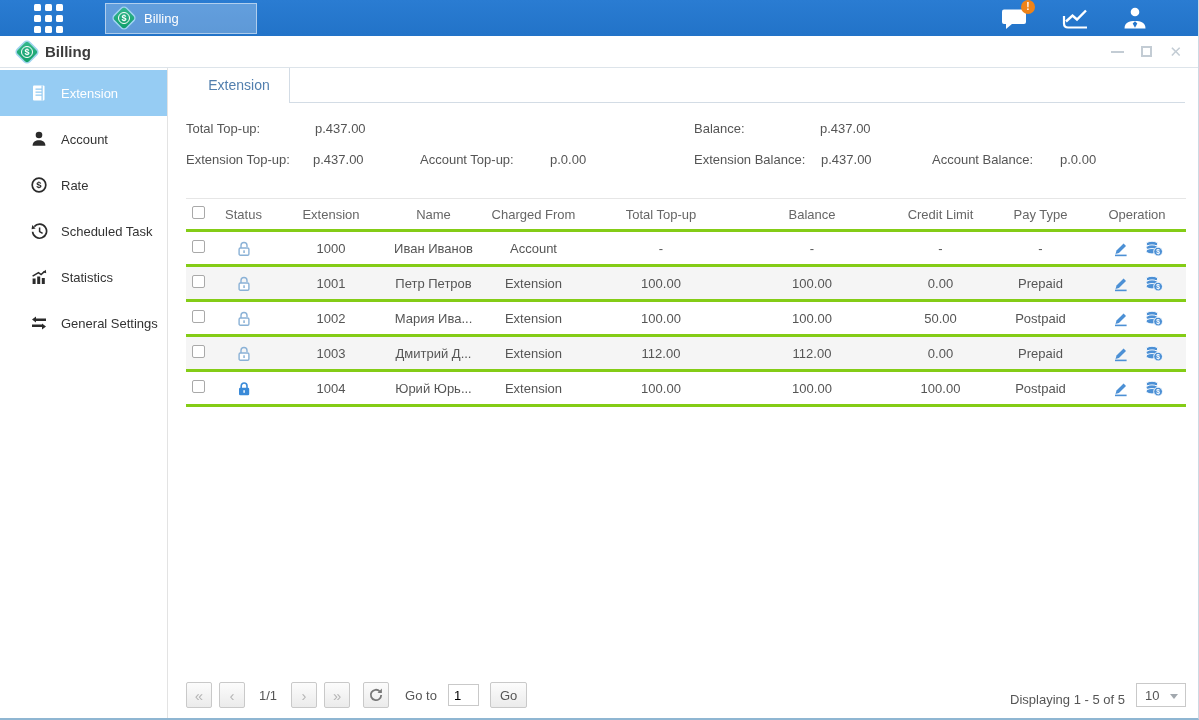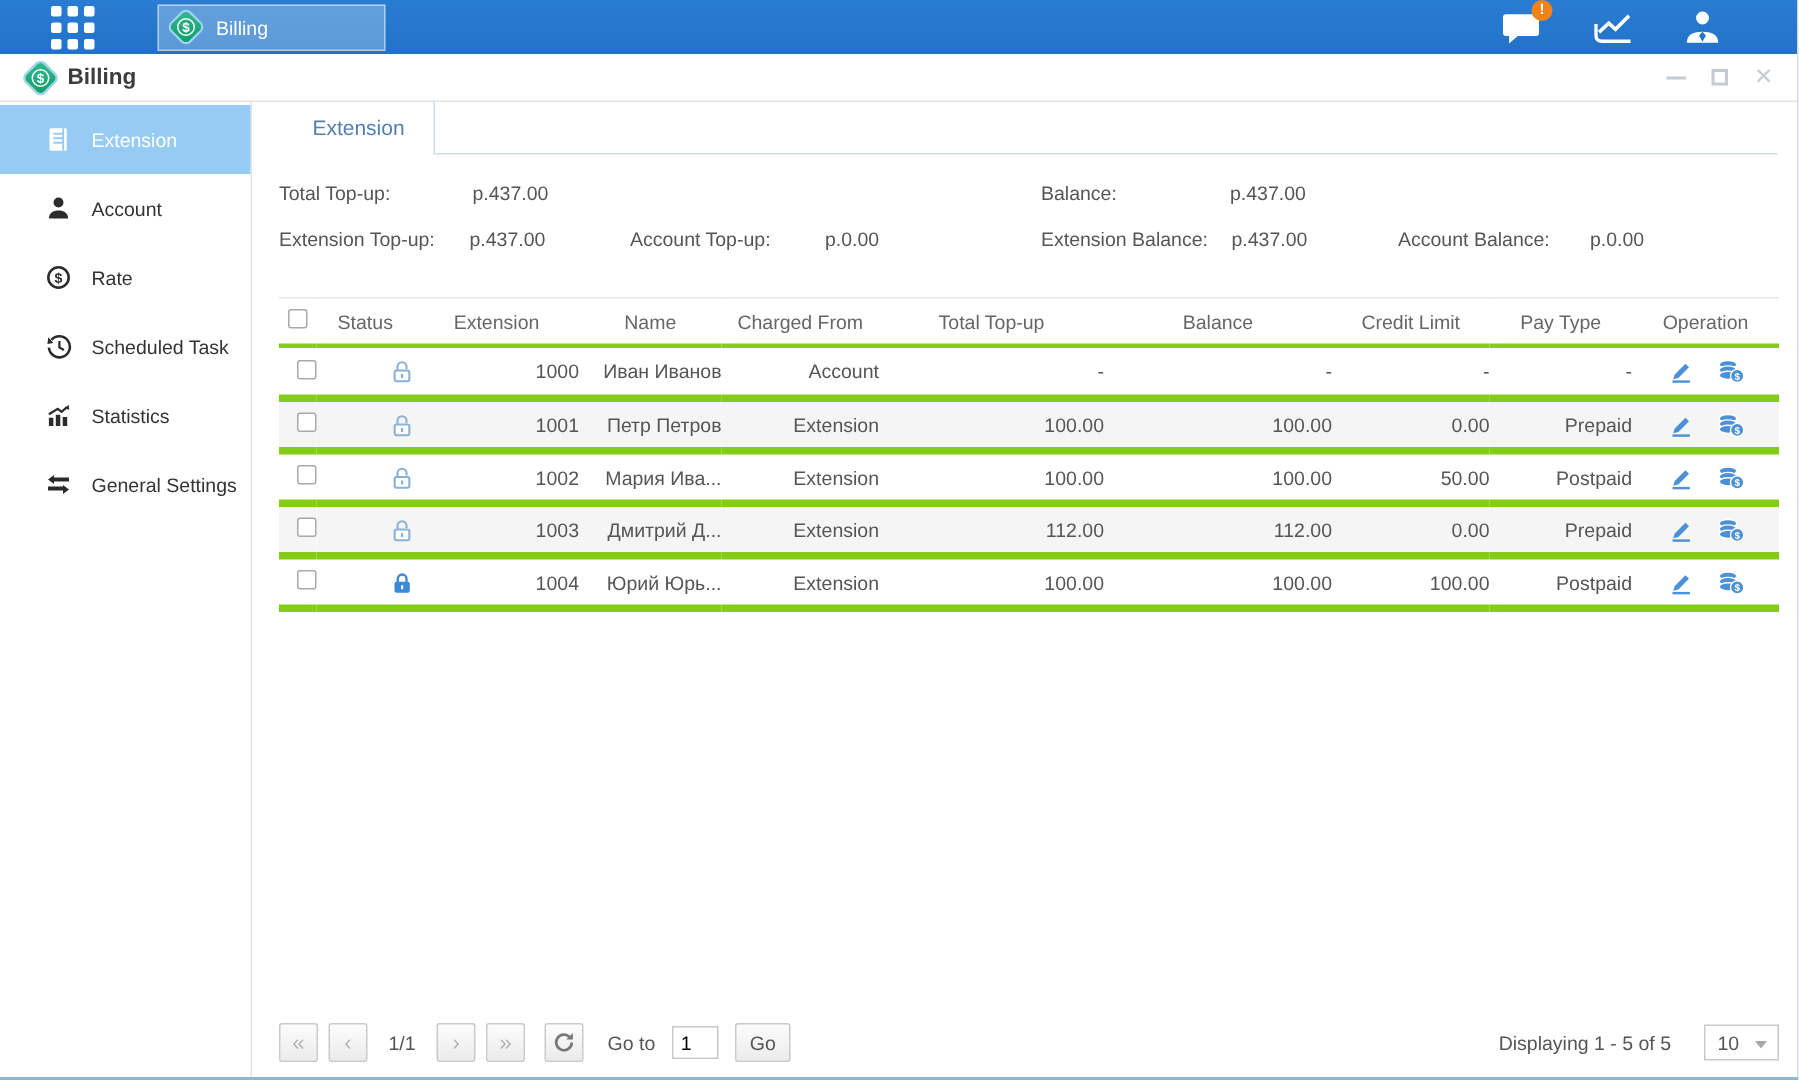--- a/index.html
+++ b/index.html
@@ -60,37 +60,37 @@
 
   
   .actions { margin-top:9px; display:flex; gap:10px; }
   .btn { background:#3c87c7; color:#fff; font-size:13px; border:0; border-radius:3px; height:28px; padding:0 13px; cursor:pointer; }
 
   
   .tablewrap { margin-top:21px; }
   table { border-collapse:collapse; table-layout:fixed; width:1000px; font-size:13px; color:#555; }
   thead th { height:32px; font-weight:normal; color:#666; text-align:center;
              border-top:1px solid #e6e6e6; border-bottom:3px solid #84cc16; }
-  tbody td { height:35px; text-align:right; border-bottom:5px solid #84cc16; }
+  tbody td { height:35px; text-align:center; border-bottom:3px solid #84cc16; }
   tbody tr:nth-child(even) { background:#f5f5f5; }
   .checkbox { width:13px; height:13px; border:1px solid #a9a9a9; border-radius:2px; background:#fff; display:inline-block; cursor:pointer; }
   .ops { display:flex; justify-content:center; align-items:center; gap:16px; }
   .ops svg { cursor:pointer; }
   .statuscell svg { vertical-align:middle; }
 
   
   .pagination { margin-top:auto; width:1000px; display:flex; align-items:center; gap:7px; font-size:13px; color:#555; }
   .pgbtn { width:26px; height:26px; border:1px solid #c9c9c9; border-radius:2px; background:linear-gradient(#fcfcfc,#ebebeb);
            display:flex; align-items:center; justify-content:center; color:#b5b5b5; font-size:15px; cursor:pointer; }
   .page-ind { padding:0 7px; color:#555; }
   .goto-label { margin-left:9px; margin-right:4px; }
   .goto-input { width:31px; height:22px; border:1px solid #c9c9c9; font-size:13px; padding:0 5px; font-family:"Liberation Sans",sans-serif; }
   .go-btn { height:26px; padding:0 9px; border:1px solid #c9c9c9; border-radius:2px; background:linear-gradient(#fcfcfc,#ebebeb);
             font-size:13px; color:#555; cursor:pointer; margin-left:4px; }
-  .pg-right { margin-left:auto; display:flex; align-items:center; gap:22px; }
+  .pg-right { margin-left:auto; display:flex; align-items:flex-end; gap:11px; }
   .pagesize { width:50px; height:24px; border:1px solid #c9c9c9; background:#fff; display:flex; align-items:center;
               padding-left:8px; position:relative; cursor:pointer; }
   .pagesize::after { content:""; position:absolute; right:7px; top:10px; border-left:4px solid transparent;
                      border-right:4px solid transparent; border-top:5px solid #a2a8ae; }
 </style>
 </head>
 <body>
 
 <div class="window">
 

